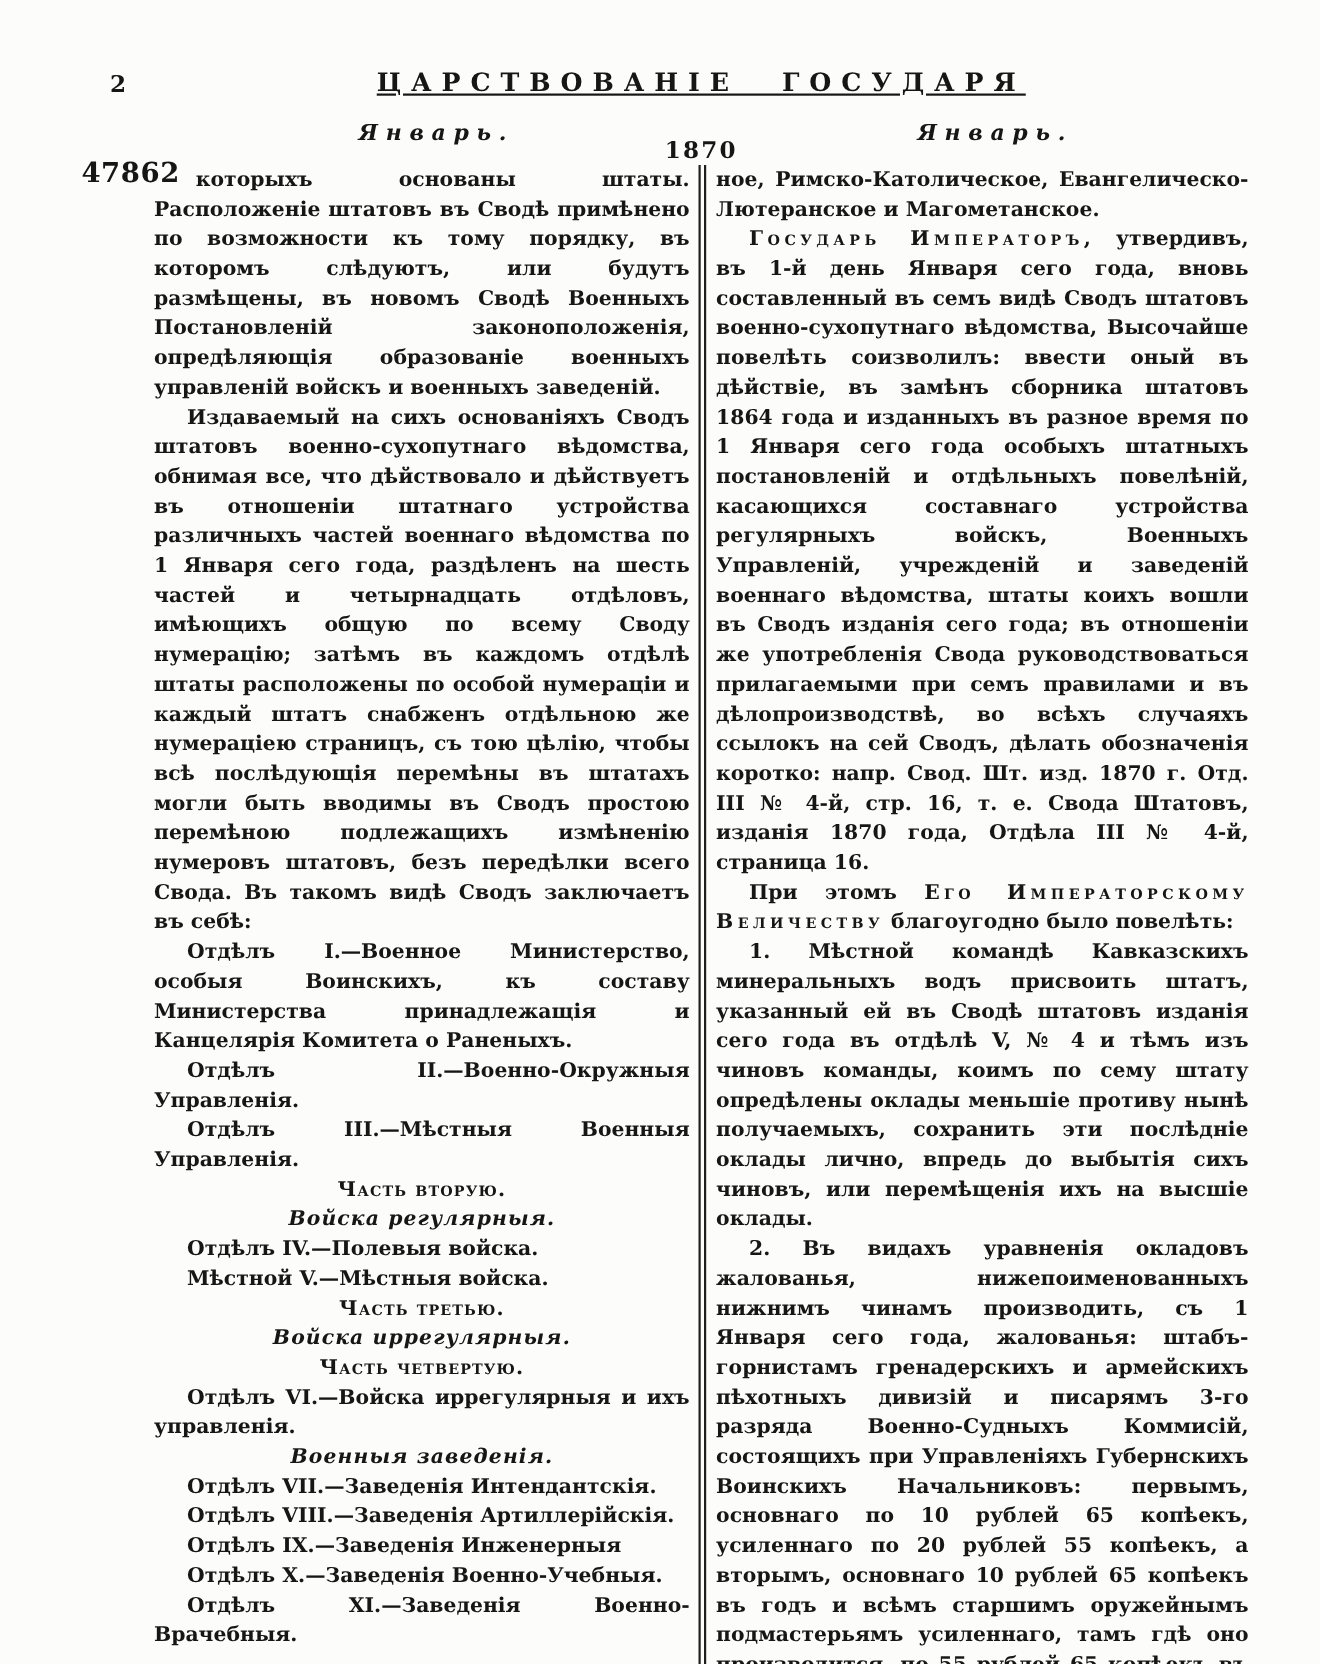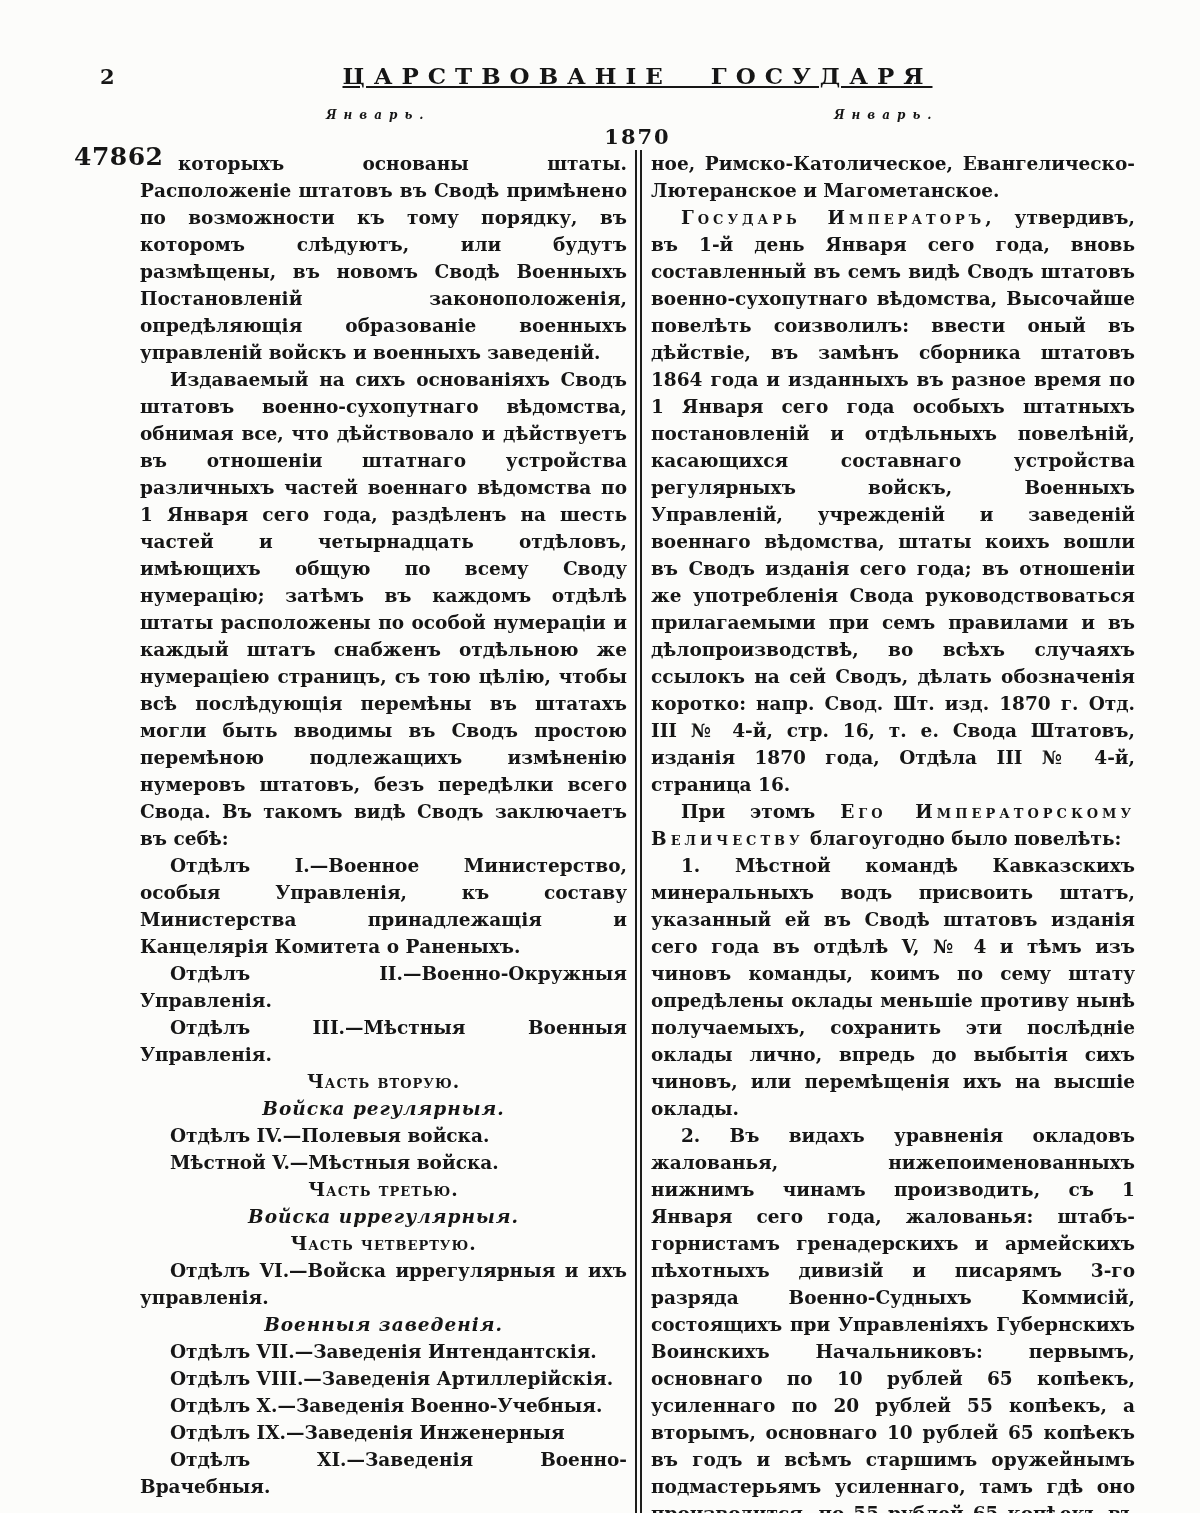--- a/index.html
+++ b/index.html
@@ -19,21 +19,21 @@
   .running-title{
     position:absolute;left:75px;top:62px;width:1125px;
     text-align:center;
     font-size:23px;font-weight:bold;
     letter-spacing:9px;word-spacing:22px;
     white-space:nowrap;
     text-decoration:underline;
   }
   .date-month{
     position:absolute;top:108px;
-    font-size:12px;font-weight:bold;font-style:italic;
+    font-size:20px;font-weight:bold;font-style:italic;
     letter-spacing:7px;
   }
   .date-month.left{left:326px;}
   .date-month.right{left:834px;}
   .date-year{
     position:absolute;left:75px;top:124px;width:1125px;
     text-align:center;
     font-size:21px;font-weight:bold;letter-spacing:2px;
   }
   .doc-number{
@@ -86,36 +86,36 @@
   <div class="date-month left">Январь.</div>
   <div class="date-year">1870</div>
   <div class="date-month right">Январь.</div>
 
   <div class="doc-number">47862</div>
 
   <div class="columns">
     <div class="col col-left" id="left-col">
         <div class="block first"><span>которыхъ основаны штаты. Расположеніе штатовъ въ Сводѣ примѣнено по возможности къ тому порядку, въ которомъ слѣдуютъ, или будутъ размѣщены, въ новомъ Сводѣ Военныхъ Постановленій законоположенія, опредѣляющія образованіе военныхъ управленій войскъ и военныхъ заведеній.</span></div>
         <div class="block p"><span>Издаваемый на сихъ основаніяхъ Сводъ штатовъ военно-сухопутнаго вѣдомства, обнимая все, что дѣйствовало и дѣйствуетъ въ отношеніи штатнаго устройства различныхъ частей военнаго вѣдомства по 1 Января сего года, раздѣленъ на шесть частей и четырнадцать отдѣловъ, имѣющихъ общую по всему Своду нумерацію; затѣмъ въ каждомъ отдѣлѣ штаты расположены по особой нумераціи и каждый штатъ снабженъ отдѣльною же нумераціею страницъ, съ тою цѣлію, чтобы всѣ послѣдующія перемѣны въ штатахъ могли быть вводимы въ Сводъ простою перемѣною подлежащихъ измѣненію нумеровъ штатовъ, безъ передѣлки всего Свода. Въ такомъ видѣ Сводъ заключаетъ въ себѣ:</span></div>
-        <div class="block p"><span>Отдѣлъ I.—Военное Министерство, особыя Управленія, къ составу Министерства принадлежащія и Канцелярія Комитета о Раненыхъ.</span></div>
+        <div class="block p"><span>Отдѣлъ I.—Военное Министерство, особыя Воинскихъ, къ составу Министерства принадлежащія и Канцелярія Комитета о Раненыхъ.</span></div>
         <div class="block p"><span>Отдѣлъ II.—Военно-Окружныя Управленія.</span></div>
         <div class="block p"><span>Отдѣлъ III.—Мѣстныя Военныя Управленія.</span></div>
         <div class="block part"><span>Часть вторую.</span></div>
         <div class="block subtitle"><span>Войска регулярныя.</span></div>
         <div class="block p"><span>Отдѣлъ IV.—Полевыя войска.</span></div>
         <div class="block p"><span>Мѣстной V.—Мѣстныя войска.</span></div>
         <div class="block part"><span>Часть третью.</span></div>
         <div class="block subtitle"><span>Войска иррегулярныя.</span></div>
         <div class="block part"><span>Часть четвертую.</span></div>
         <div class="block p"><span>Отдѣлъ VI.—Войска иррегулярныя и ихъ управленія.</span></div>
         <div class="block subtitle"><span>Военныя заведенія.</span></div>
         <div class="block p"><span>Отдѣлъ VII.—Заведенія Интендантскія.</span></div>
         <div class="block p"><span>Отдѣлъ VIII.—Заведенія Артиллерійскія.</span></div>
+        <div class="block p"><span>Отдѣлъ IX.—Заведенія Инженерныя</span></div>
         <div class="block p"><span>Отдѣлъ X.—Заведенія Военно-Учебныя.</span></div>
-        <div class="block p"><span>Отдѣлъ IX.—Заведенія Инженерныя</span></div>
         <div class="block p"><span>Отдѣлъ XI.—Заведенія Военно-Врачебныя.</span></div>
       </div>
     <div class="divider"></div>
     <div class="col col-right" id="right-col">
         <div class="block cont"><span>ное, Римско-Католическое, Евангелическо-Лютеранское и Магометанское.</span></div>
         <div class="block p"><span class="seg-spaced">Государь Императоръ</span><span>, утвердивъ, въ 1-й день Января сего года, вновь составленный въ семъ видѣ Сводъ штатовъ военно-сухопутнаго вѣдомства, Высочайше повелѣть соизволилъ: ввести оный въ дѣйствіе, въ замѣнъ сборника штатовъ 1864 года и изданныхъ въ разное время по 1 Января сего года особыхъ штатныхъ постановленій и отдѣльныхъ повелѣній, касающихся составнаго устройства регулярныхъ войскъ, Военныхъ Управленій, учрежденій и заведеній военнаго вѣдомства, штаты коихъ вошли въ Сводъ изданія сего года; въ отношеніи же употребленія Свода руководствоваться прилагаемыми при семъ правилами и въ дѣлопроизводствѣ, во всѣхъ случаяхъ ссылокъ на сей Сводъ, дѣлать обозначенія коротко: напр. Свод. Шт. изд. 1870 г. Отд. III № 4-й, стр. 16, т. е. Свода Штатовъ, изданія 1870 года, Отдѣла III № 4-й, страница 16.</span></div>
         <div class="block p"><span>При этомъ </span><span class="seg-spaced">Его Императорскому Величеству</span><span> благоугодно было повелѣть:</span></div>
         <div class="block p"><span>1. Мѣстной командѣ Кавказскихъ минеральныхъ водъ присвоить штатъ, указанный ей въ Сводѣ штатовъ изданія сего года въ отдѣлѣ V, № 4 и тѣмъ изъ чиновъ команды, коимъ по сему штату опредѣлены оклады меньшіе противу нынѣ получаемыхъ, сохранить эти послѣдніе оклады лично, впредь до выбытія сихъ чиновъ, или перемѣщенія ихъ на высшіе оклады.</span></div>
         <div class="block p"><span>2. Въ видахъ уравненія окладовъ жалованья, нижепоименованныхъ нижнимъ чинамъ производить, съ 1 Января сего года, жалованья: штабъ-горнистамъ гренадерскихъ и армейскихъ пѣхотныхъ дивизій и писарямъ 3-го разряда Военно-Судныхъ Коммисій, состоящихъ при Управленіяхъ Губернскихъ Воинскихъ Начальниковъ: первымъ, основнаго по 10 рублей 65 копѣекъ, усиленнаго по 20 рублей 55 копѣекъ, а вторымъ, основнаго 10 рублей 65 копѣекъ въ годъ и всѣмъ старшимъ оружейнымъ подмастерьямъ усиленнаго, тамъ гдѣ оно производится, по 55 рублей 65 копѣекъ въ годъ</span></div>
       </div>

